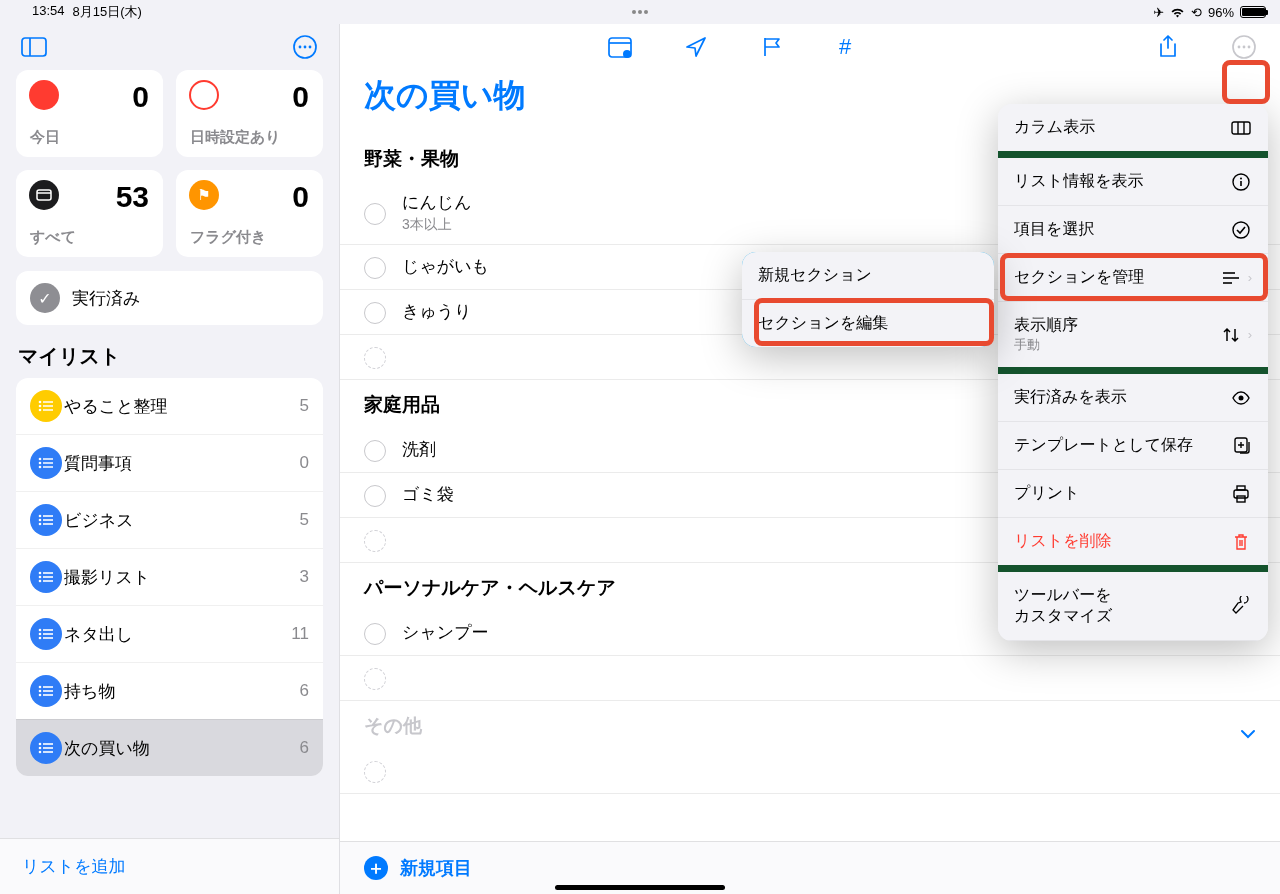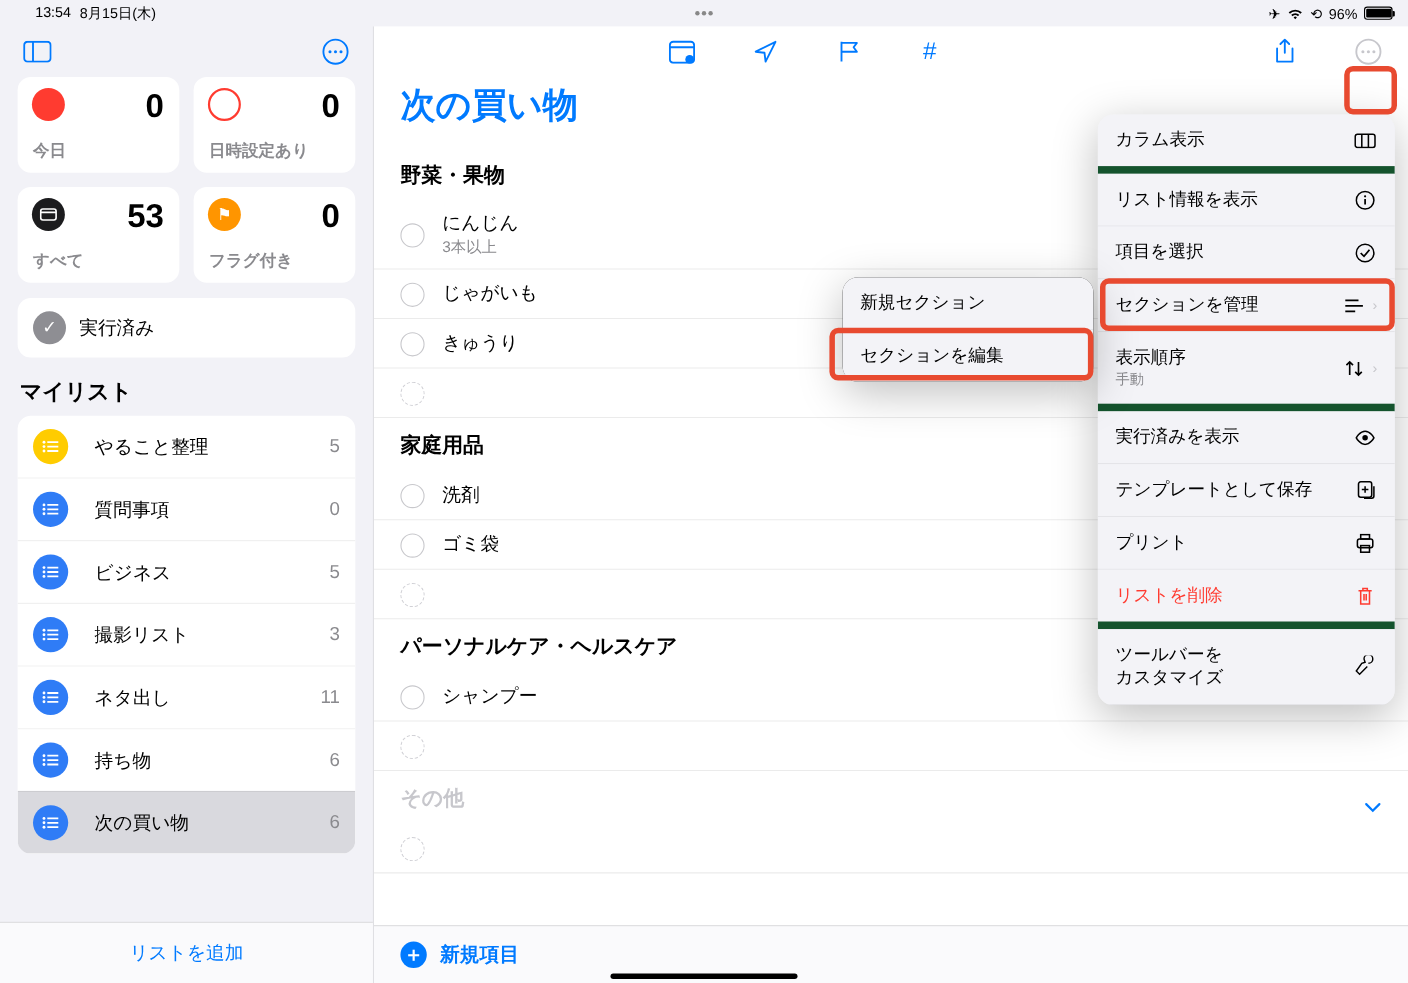--- a/index.html
+++ b/index.html
@@ -24,27 +24,27 @@
 .smart { display:grid; grid-template-columns:1fr 1fr; gap:13px; padding:0 16px; }
 .card { background:#fff; border-radius:12px; padding:12px 14px 10px; position:relative; }
 .card .cnt { position:absolute; right:14px; top:10px; font-size:30px; font-weight:700; }
 .card .lbl { font-size:15px; color:#8a8a8e; margin-top:46px; font-weight:600;}
 .card .cicon { width:30px; height:30px; border-radius:50%; display:flex; align-items:center; justify-content:center; color:#fff; font-size:15px; position:absolute; left:13px; top:10px;}
 .ci-red{background:#ff3b30;} .ci-red-cal{background:#fff; border:2px solid #ff3b30; color:#ff3b30;} .ci-black{background:#1c1c1e;} .ci-orange{background:#ff9500;}
 .done-row { margin:14px 16px 0; background:#fff; border-radius:12px; padding:12px 14px; display:flex; align-items:center; gap:12px; }
 .done-row .dicon{ width:30px; height:30px; border-radius:50%; background:#8e8e93; display:flex; align-items:center; justify-content:center; color:#fff; }
 .section-title { font-size:20px; font-weight:700; padding:18px 18px 8px; }
 .mylist { background:#fff; margin:0 16px; border-radius:12px; overflow:hidden; }
-.list-item { display:flex; align-items:center; padding:12px 14px; gap:24px; border-top:1px solid rgba(0,0,0,.06); font-size:17px;}
+.list-item { display:flex; align-items:center; padding:12px 14px; gap:2px; border-top:1px solid rgba(0,0,0,.06); font-size:17px;}
 .list-item:first-child{ border-top:none;}
 .list-item .licon{ width:32px; height:32px; border-radius:50%; display:flex; align-items:center; justify-content:center; color:#fff;}
 .list-item .count{ margin-left:auto; color:#8a8a8e; font-size:17px;}
 .list-item.selected{ background:#d9d9de; }
 .li-yellow{background:#ffcc00;} .li-blue{background:#2f7cf6;}
-.sidebar-footer{ margin-top:auto; background:#fafafc; border-top:1px solid rgba(0,0,0,.1); padding:16px 22px; text-align:center; }
+.sidebar-footer{ margin-top:auto; background:#fafafc; border-top:1px solid rgba(0,0,0,.1); padding:16px 22px; text-align:left; }
 .sidebar-footer a{ color:#007aff; font-size:17px; cursor:pointer;}
 
 
 .main { flex:1; background:#fff; display:flex; flex-direction:column; position:relative;}
 .main-toolbar { height:46px; display:flex; align-items:center; justify-content:center; gap:44px; padding:0 20px; }
 .main-toolbar .spacer{ flex:1;}
 .list-title { font-size:32px; font-weight:700; color:#007aff; padding:4px 24px 16px; }
 .content { flex:1; overflow-y:auto; }
 .sec-header{ display:flex; align-items:flex-end; padding:12px 24px 10px; font-size:19px; font-weight:700; }
 .sec-header .chev{ margin-left:auto; color:#007aff; font-size:20px;}
@@ -60,21 +60,21 @@
 
 .menu{ position:absolute; right:12px; top:80px; width:270px; background:#f3f3f7; border-radius:14px; box-shadow:0 10px 40px rgba(0,0,0,.25); overflow:hidden; z-index:20;}
 .menu-item{ display:flex; align-items:center; padding:13px 16px; font-size:16px; border-bottom:1px solid rgba(0,0,0,.06); cursor:pointer; background:#f3f3f7;}
 .menu-item.group-end{ border-bottom:7px solid #14532d;}
 .menu-item .micon{ margin-left:auto; width:22px; display:flex; justify-content:center;}
 .menu-item .msub{ font-size:13px; color:#8a8a8e; display:block;}
 .menu-item.danger{ color:#ff3b30;}
 .menu-item .chev-small{ margin-left:6px; color:#c7c7cc; font-size:13px;}
 
 
-.submenu{ position:absolute; right:286px; top:228px; width:228px; background:#404040; border-radius:14px; box-shadow:0 10px 40px rgba(0,0,0,.25); overflow:hidden; z-index:20;}
+.submenu{ position:absolute; right:286px; top:228px; width:252px; background:#0ea5e9; border-radius:14px; box-shadow:0 10px 40px rgba(0,0,0,.25); overflow:hidden; z-index:20;}
 .submenu .menu-item:last-child{border-bottom:none;}
 
 
 .hl{ position:absolute; border:5px solid #e84a30; border-radius:8px; z-index:30; pointer-events:none;}
 .hl1{ right:10px; top:36px; width:48px; height:44px;}
 .hl2{ right:12px; top:229px; width:268px; height:48px;}
 .hl3{ right:286px; top:274px; width:240px; height:48px;}
 
 .home-indicator{position:absolute; bottom:4px; left:50%; transform:translateX(-50%); width:170px; height:5px; background:#000; border-radius:3px;}
 

